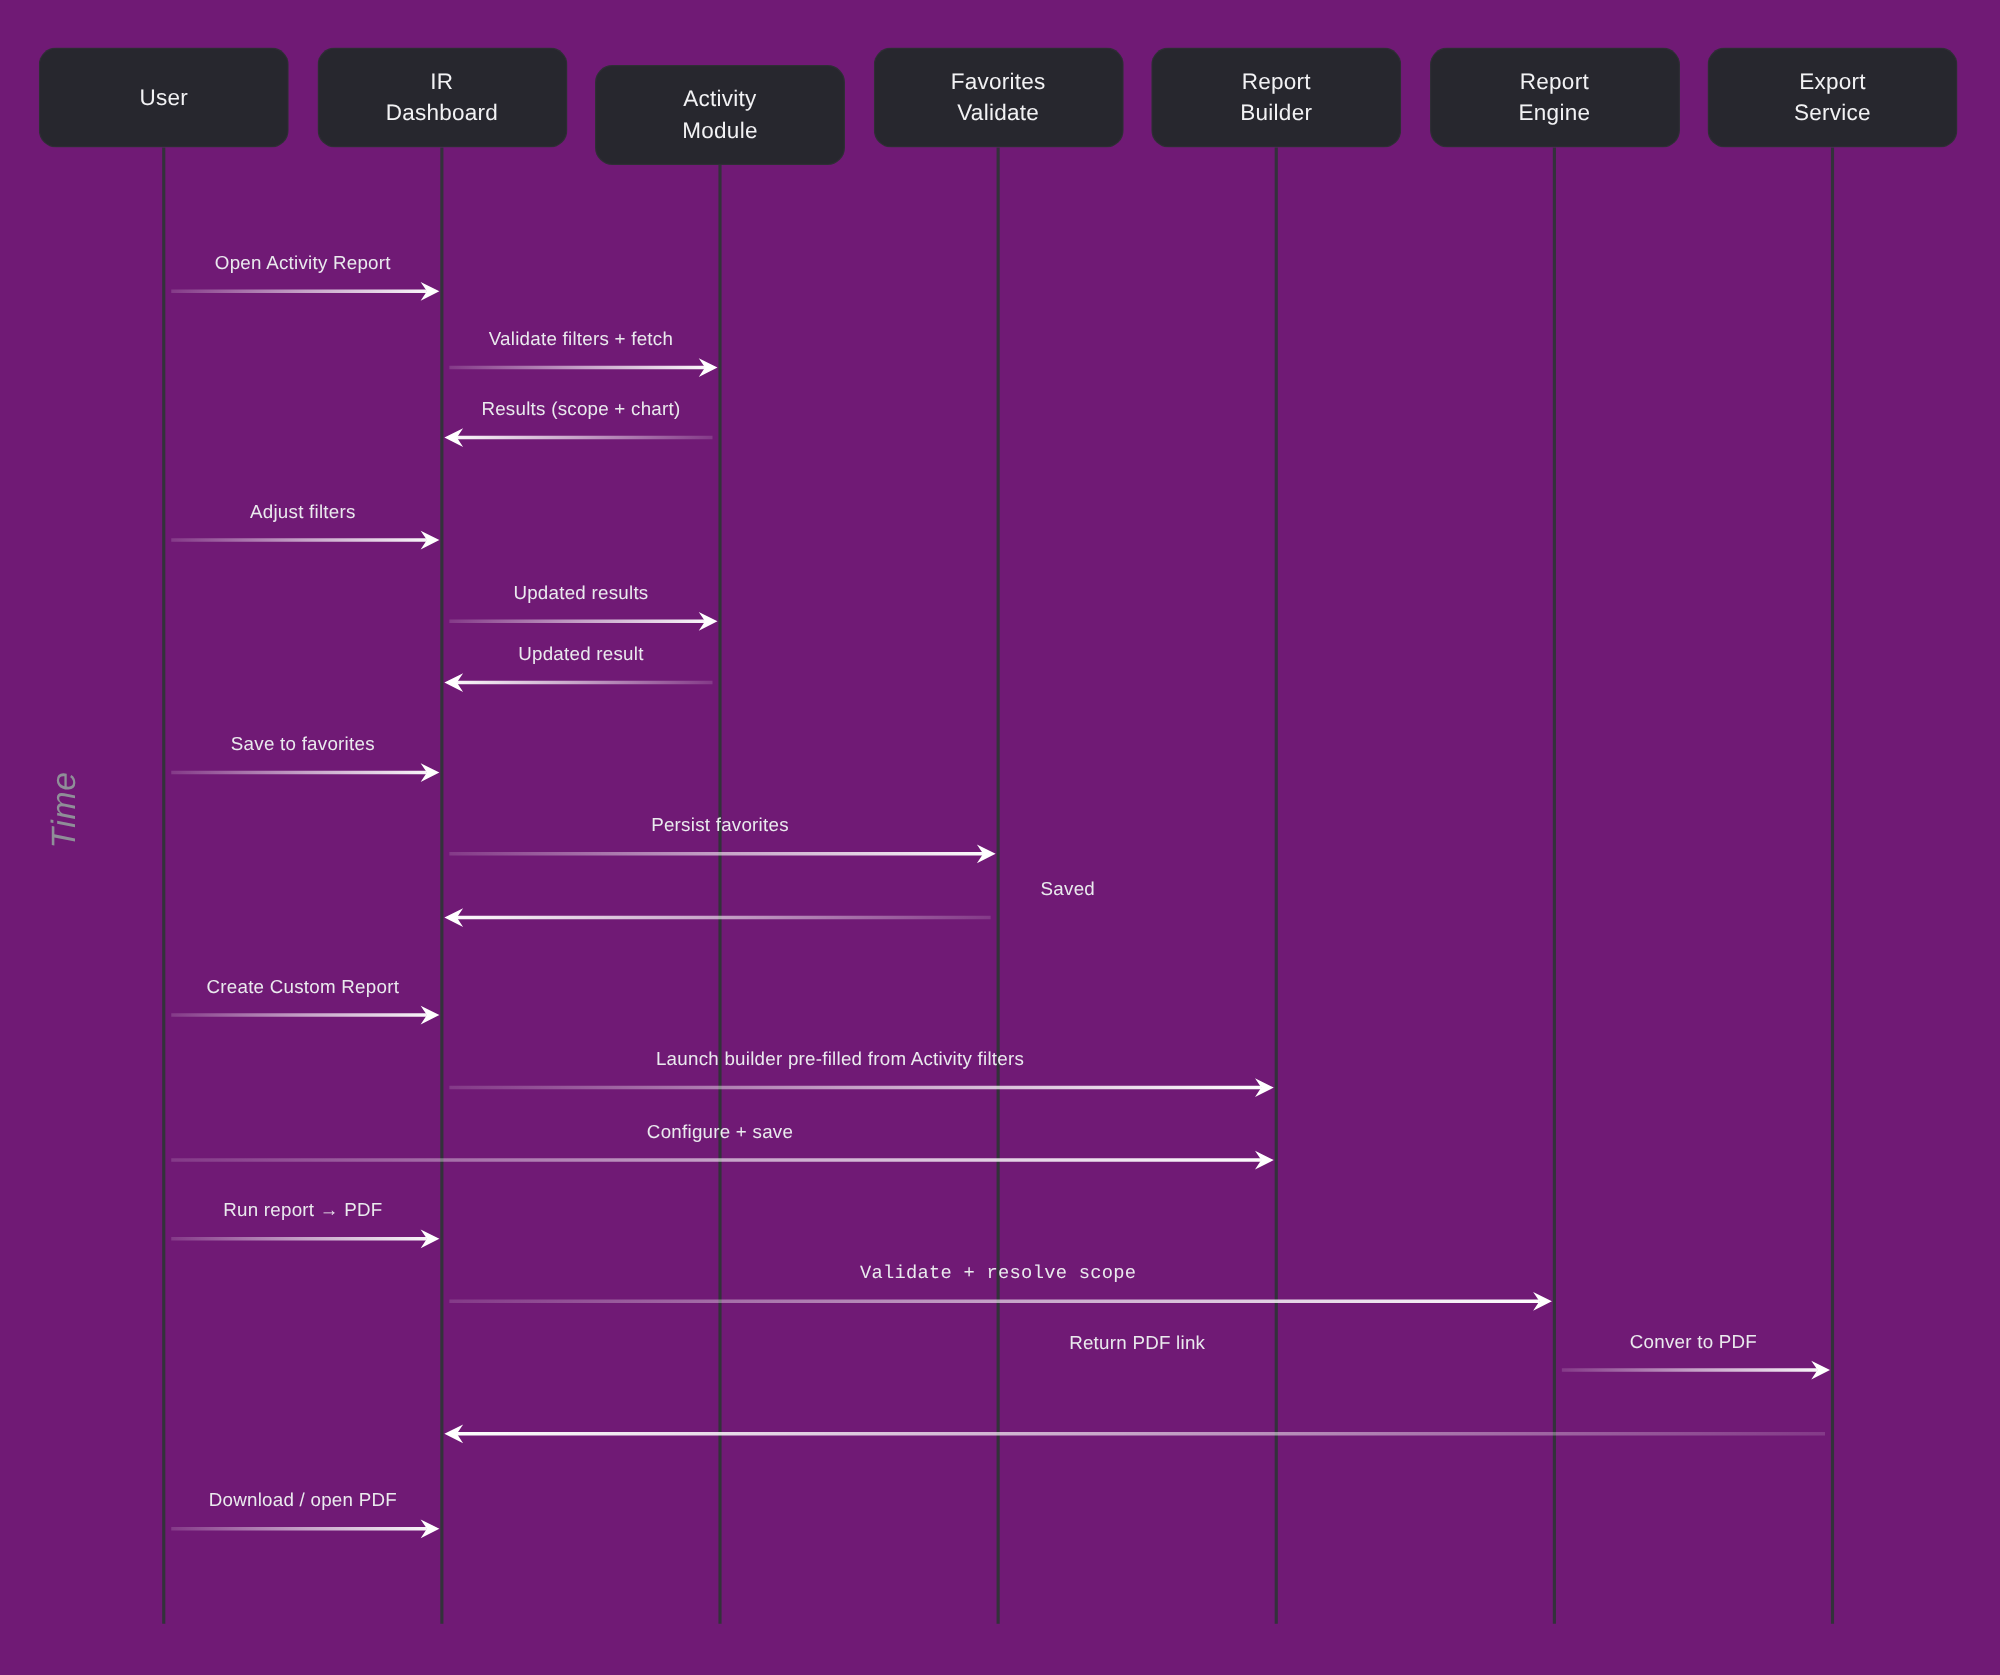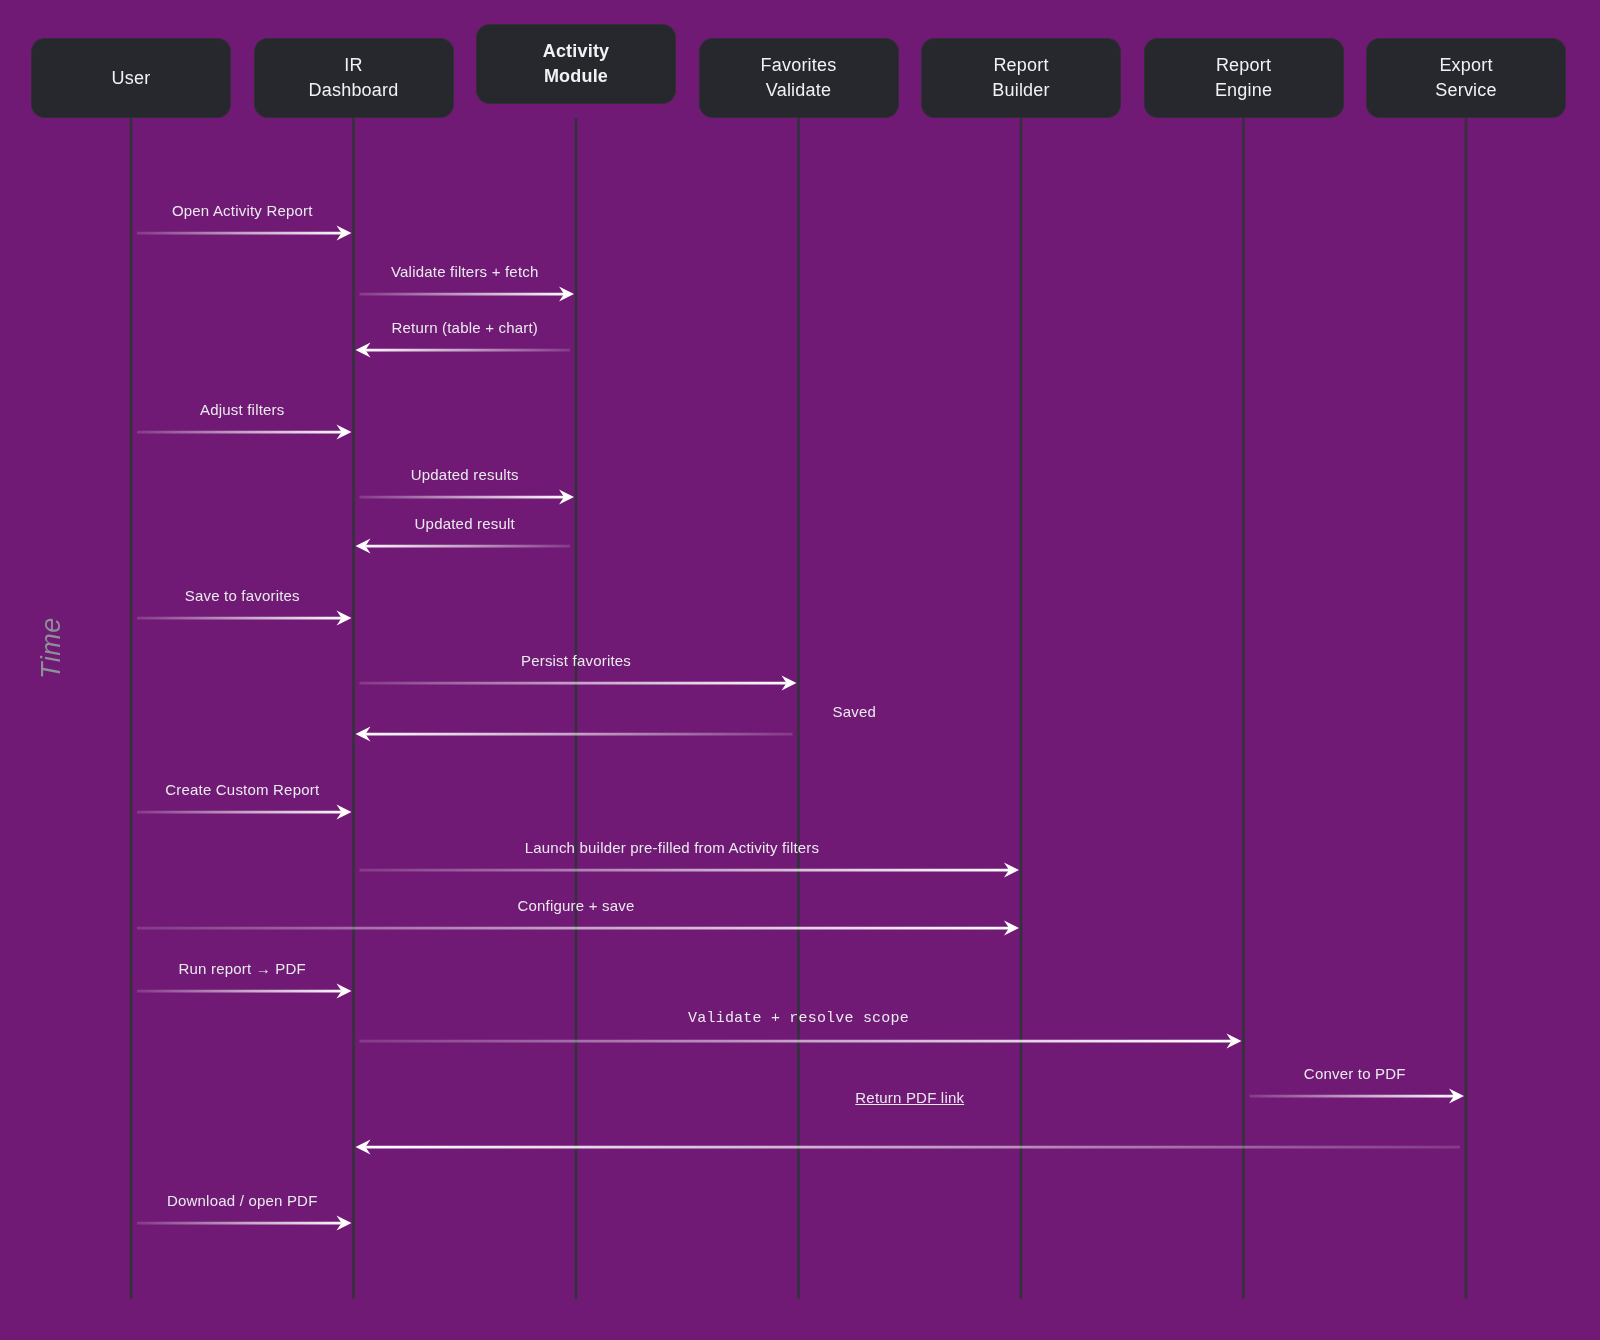--- a/index.html
+++ b/index.html
@@ -211,21 +211,21 @@
       </g>
   </svg>
   <div id="actors-layer">
       <div class="actor" style="left: 31px; top: 38px;">
         <span class="actor-label">User</span>
       </div>
       <div class="actor" style="left: 253.5px; top: 38px;">
         <span class="actor-label">IR
 Dashboard</span>
       </div>
-      <div class="actor" style="left: 476px; top: 24px; font-weight: bold;">
+      <div class="actor" style="left: 476px; top: 52px;">
         <span class="actor-label">Activity
 Module</span>
       </div>
       <div class="actor" style="left: 698.5px; top: 38px;">
         <span class="actor-label">Favorites
 Validate</span>
       </div>
       <div class="actor" style="left: 921px; top: 38px;">
         <span class="actor-label">Report
 Builder</span>
@@ -235,30 +235,30 @@
 Engine</span>
       </div>
       <div class="actor" style="left: 1366px; top: 38px;">
         <span class="actor-label">Export
 Service</span>
       </div>
     </div>
   <div id="messages-layer">
       <div class="msg-label" style="left: -57.75px; top: 201px;">Open Activity Report</div>
       <div class="msg-label" style="left: 164.75px; top: 262px;">Validate filters + fetch</div>
-      <div class="msg-label" style="left: 164.75px; top: 318px;">Return (table + chart)</div>
+      <div class="msg-label" style="left: 164.75px; top: 318px;">Results (scope + chart)</div>
       <div class="msg-label" style="left: -57.75px; top: 400px;">Adjust filters</div>
       <div class="msg-label" style="left: 164.75px; top: 465px;">Updated results</div>
       <div class="msg-label" style="left: 164.75px; top: 514px;">Updated result</div>
       <div class="msg-label" style="left: -57.75px; top: 586px;">Save to favorites</div>
       <div class="msg-label" style="left: 276px; top: 651px;">Persist favorites</div>
       <div class="msg-label" style="left: 276px; top: 702px; text-align: right;">Saved</div>
       <div class="msg-label" style="left: -57.75px; top: 780px;">Create Custom Report</div>
       <div class="msg-label" style="left: 372px; top: 838px;">Launch builder pre-filled from Activity filters</div>
       <div class="msg-label" style="left: 276px; top: 896px;">Configure + save</div>
       <div class="msg-label" style="left: -57.75px; top: 959px;">Run report → PDF</div>
       <div class="msg-label" style="left: 498.5px; top: 1009px; font-family: Liberation Mono, monospace;">Validate + resolve scope</div>
       <div class="msg-label" style="left: 1054.75px; top: 1064px;">Conver to PDF</div>
-      <div class="msg-label" style="left: 609.75px; top: 1088px; text-decoration: underline;">Return PDF link</div>
+      <div class="msg-label" style="left: 609.75px; top: 1065px;">Return PDF link</div>
       <div class="msg-label" style="left: -57.75px; top: 1191px;">Download / open PDF</div>
     </div>
   <div class="time-label">Time</div>
 </div>
 
 </body></html>

